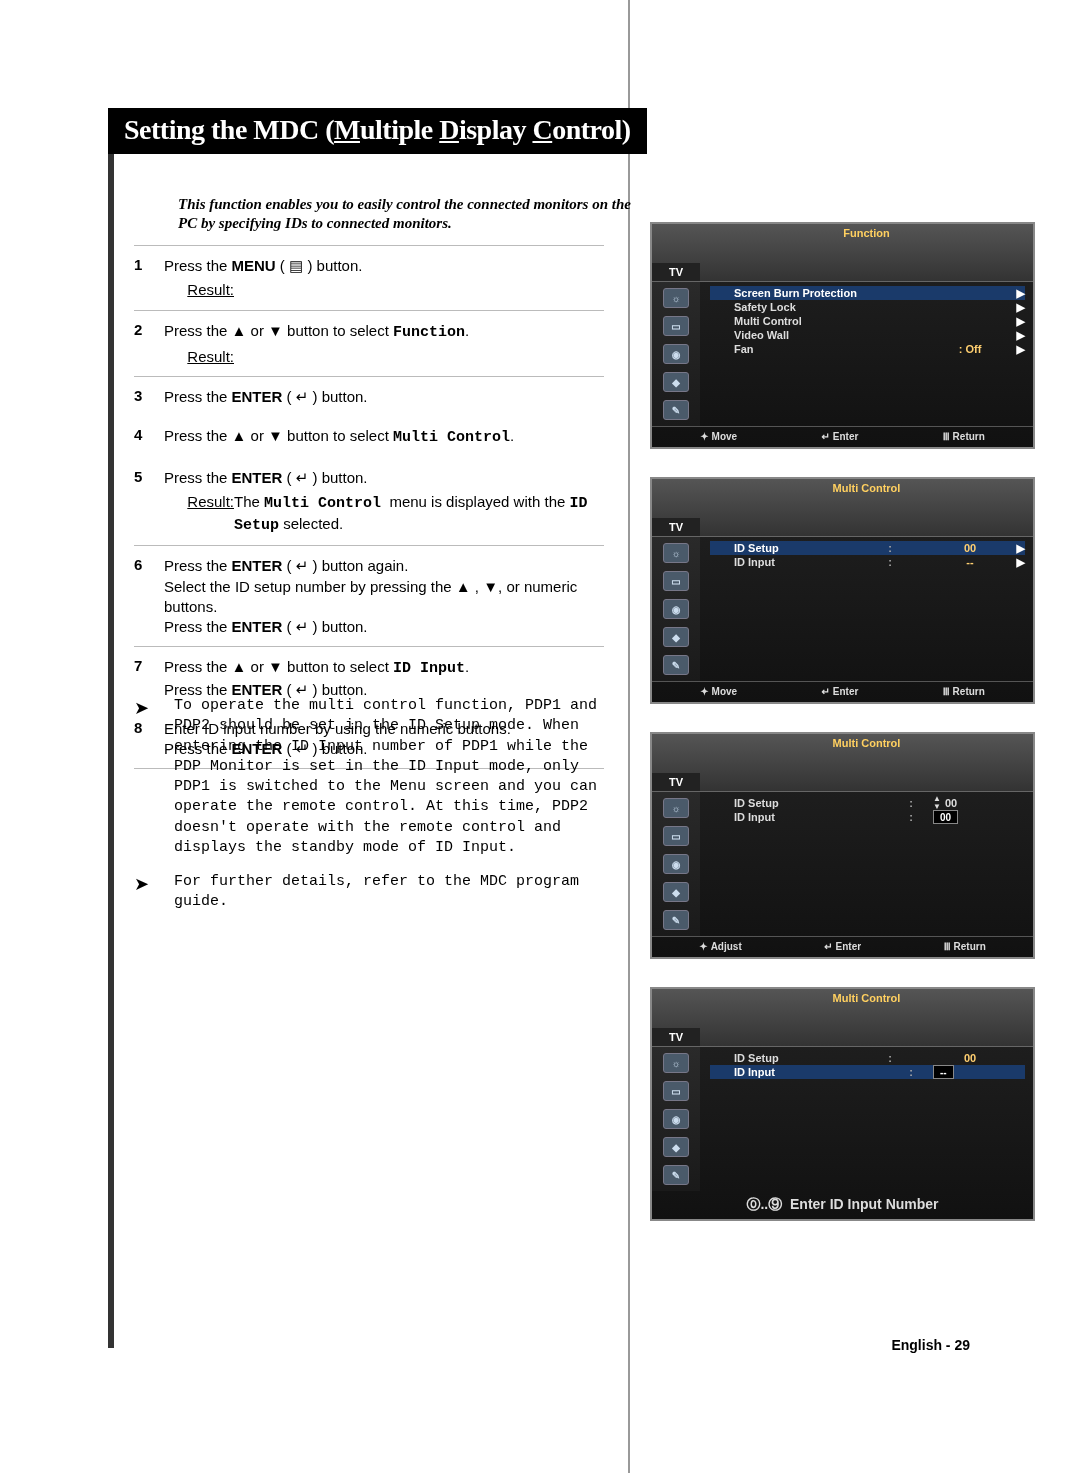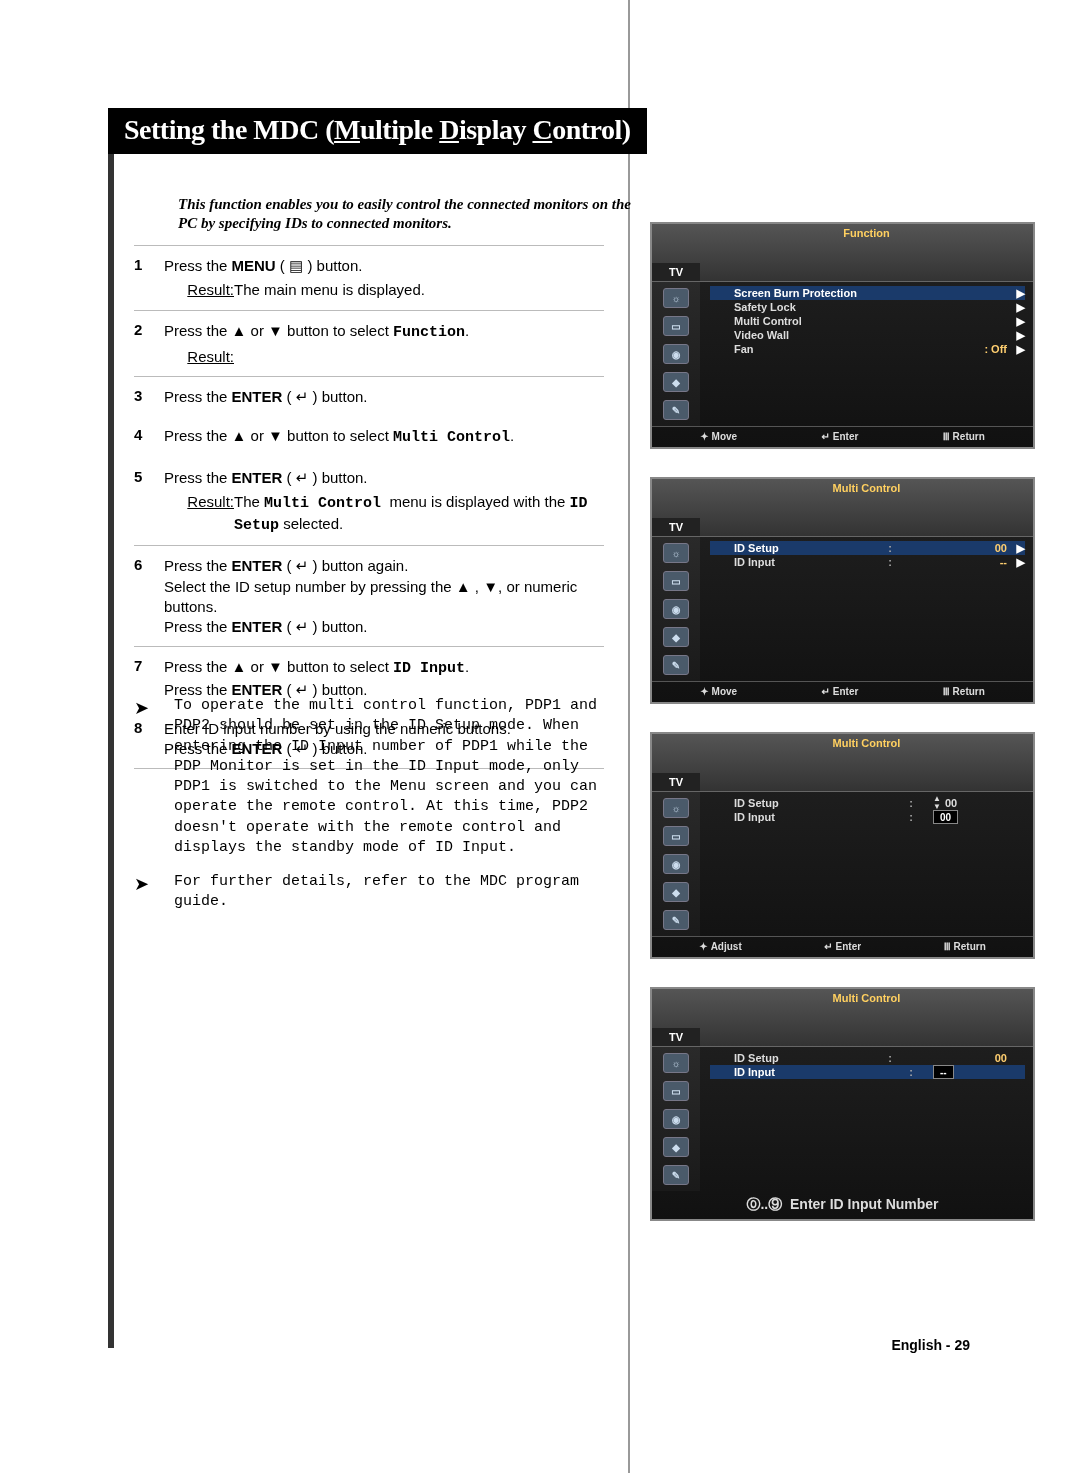--- a/index.html
+++ b/index.html
@@ -141,21 +141,21 @@
     background:#4a5a6a; border:1px solid #778;
     border-radius:3px;
     font-size:10px; display:flex; align-items:center; justify-content:center;
     color:#cde;
   }
   .osd-rows { flex:1; padding:4px 8px 2px 10px; }
   .osd-row { display:flex; align-items:center; height:14px; color:#ddd;padding-left:24px; }
   .osd-row.sel { background:#1a3a6a; color:#fff; }
   .osd-row .lbl { flex:1; }
   .osd-row .col { width:44px; text-align:center; color:#aaa; }
-  .osd-row .val { width:74px; text-align:right; color:#ffcf70;margin-left:21px; }
+  .osd-row .val { width:74px; text-align:center; color:#ffcf70;margin-left:21px; }
   .osd-row .arw { width:18px; text-align:right; color:#fff; }
   .osd-foot {
     display:flex; justify-content:space-around;
     padding:4px 6px 2px 6px;
     border-top:1px solid #555;
     color:#ddd; font-size:10px;
   }
   .osd-foot span { display:flex; align-items:center; gap:3px; }
   .box-val {
     display:inline-block; border:1px solid #888; padding:0 6px; height:14px; line-height:14px;
@@ -173,21 +173,20 @@
 
   <div class="title-bar">Setting the MDC (<span class="u">M</span>ultiple <span class="u">D</span>isplay <span class="u">C</span>ontrol)</div>
 
   <div class="intro">This function enables you to easily control the connected monitors on the PC by specifying IDs to connected monitors.</div>
 
   <div class="steps" id="steps">
       <div class="step hr">
         <div class="num">1</div>
     <div class="txt">Press the <strong>MENU</strong> ( <span class="glyph">▤</span> ) button.<div class="result-row">
             <div class="result-label">Result:</div>
-            <div class="result-body">The main menu is displayed.</div>
           </div></div>
       </div>
       <div class="step hr">
         <div class="num">2</div>
     <div class="txt">Press the <span class="glyph">▲</span> or <span class="glyph">▼</span> button to select <span class="mono">Function</span>.<div class="result-row">
             <div class="result-label">Result:</div>
           </div></div>
       </div>
       <div class="step hr">
         <div class="num">3</div>

